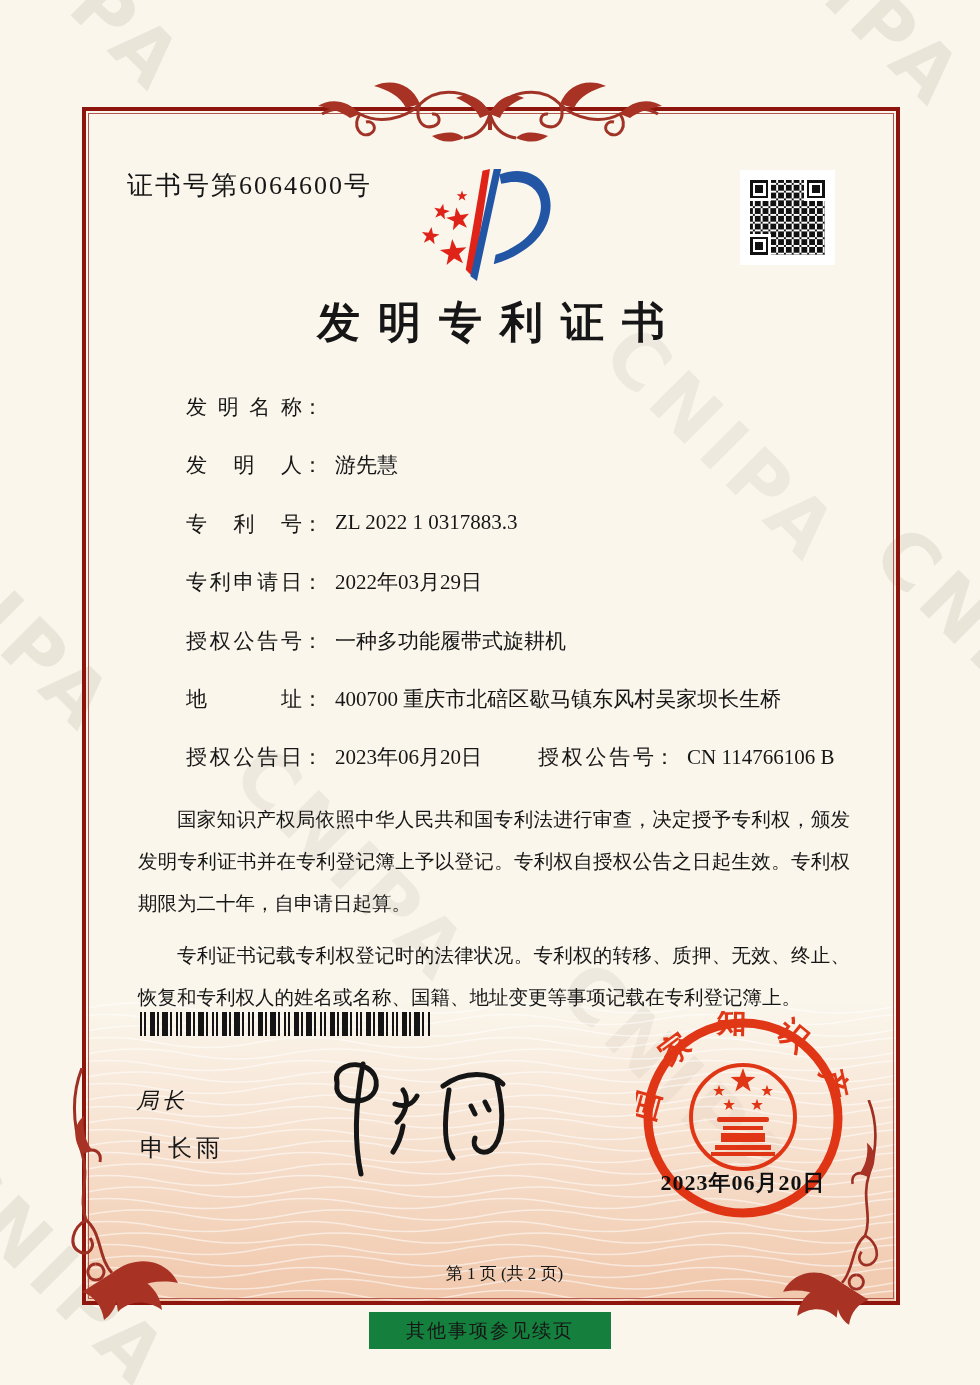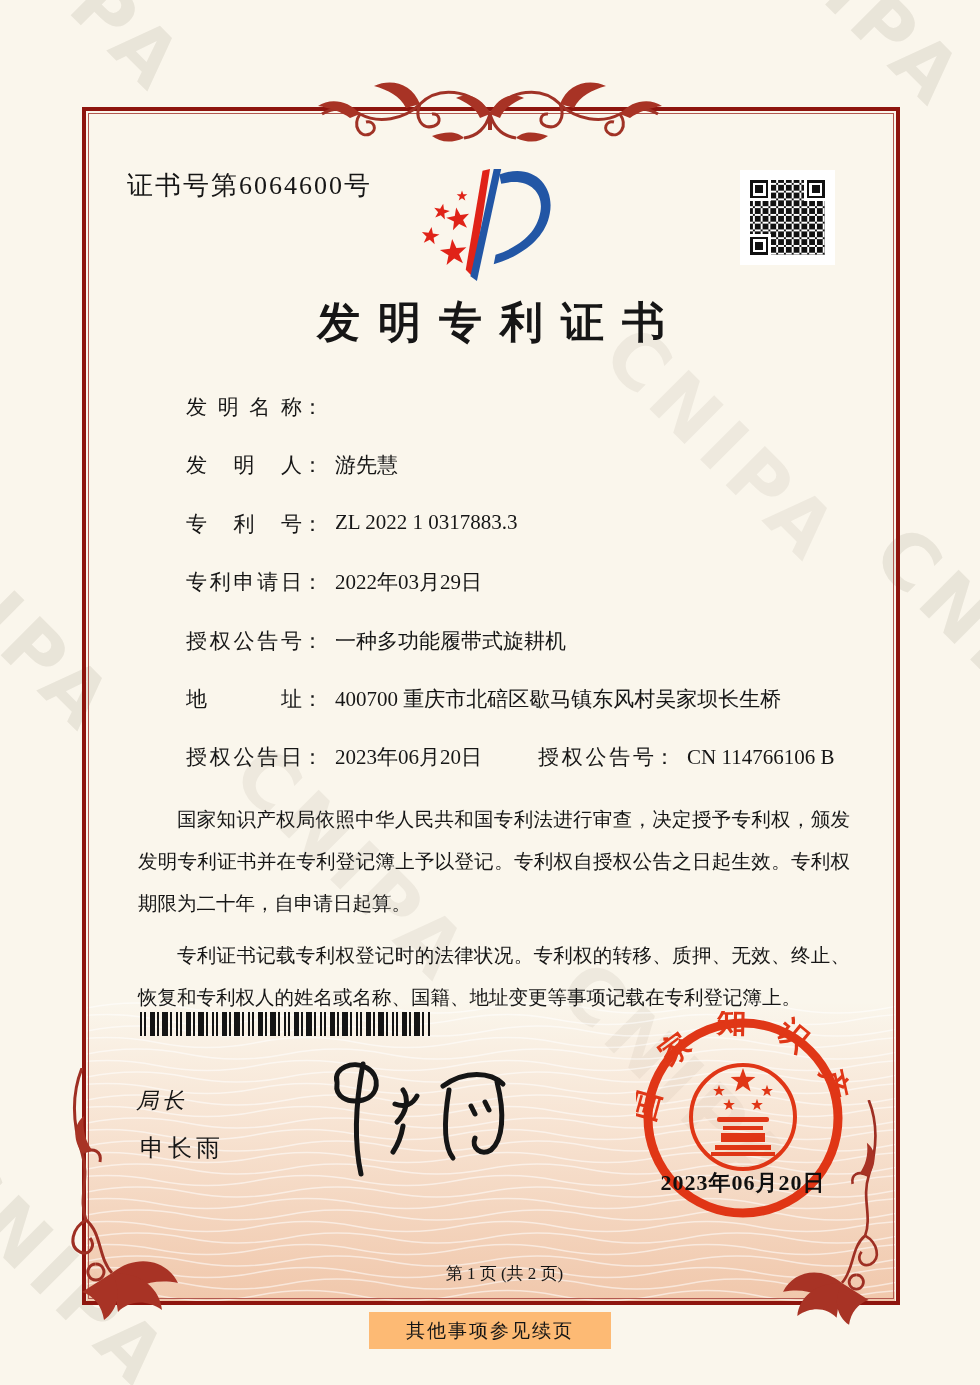--- a/index.html
+++ b/index.html
@@ -51,21 +51,21 @@
     font-family:"Liberation Sans","DejaVu Sans",sans-serif; font-size:22px; letter-spacing:4px;font-style:italic; }
   .signame { position:absolute; left:140px; top:1132px; z-index:5;
     font-family:Liberation Sans, sans-serif; font-size:24px; letter-spacing:4px;text-align:right; }
   .sigscript { position:absolute; left:275px; top:1046px; z-index:5; }
   
   .seal { position:absolute; left:636px; top:1011px; z-index:6; opacity:0.95; }
   .sealdate { position:absolute; left:636px; top:1168px; width:214px; text-align:center; z-index:7;
     font-size:22px; font-weight:bold; color:#101010; letter-spacing:1px; }
   
   .pagefoot { position:absolute; left:82px; top:1262px; width:845px; text-align:center; z-index:5; font-size:17px; }
-  .contbox { position:absolute; left:369px; top:1312px; width:242px; height:37px; background:#fdba74; z-index:5;
+  .contbox { position:absolute; left:369px; top:1312px; width:242px; height:37px; background:#15803d; z-index:5;
     display:flex; align-items:center; justify-content:center; font-size:19px; letter-spacing:2px; }
 </style>
 </head>
 <body>
 
 <div class="page">
 
   <div class="wm dark" style="left:-80px; top:-70px;">CNIPA</div>
   <div class="wm dark" style="left:700px; top:-55px;">CNIPA</div>
   <div class="wm" style="left:575px; top:400px;">CNIPA</div>

